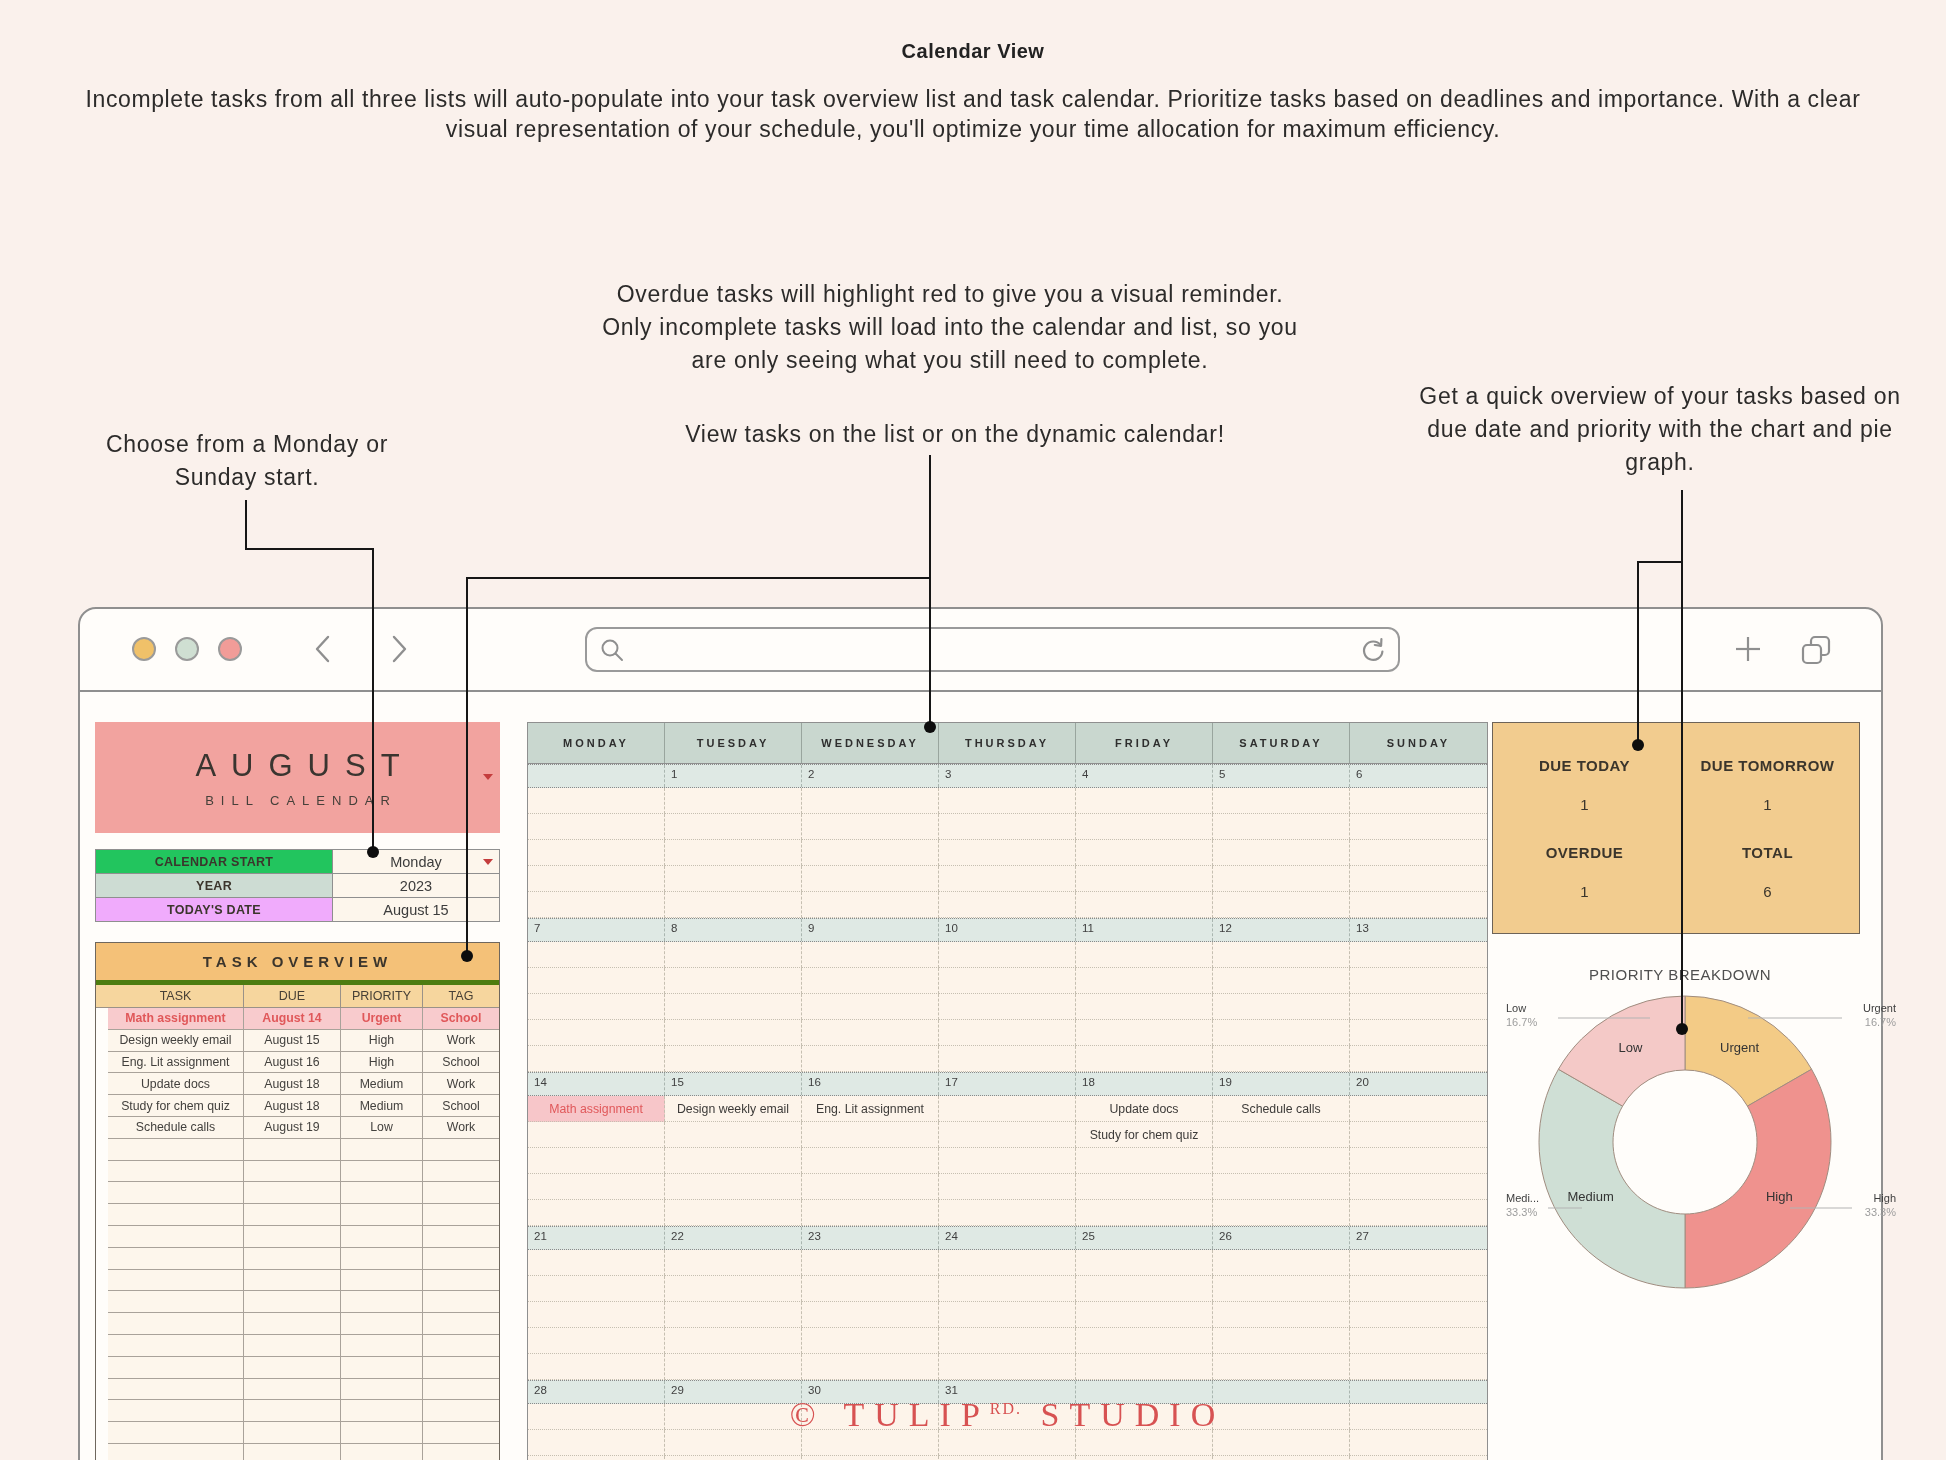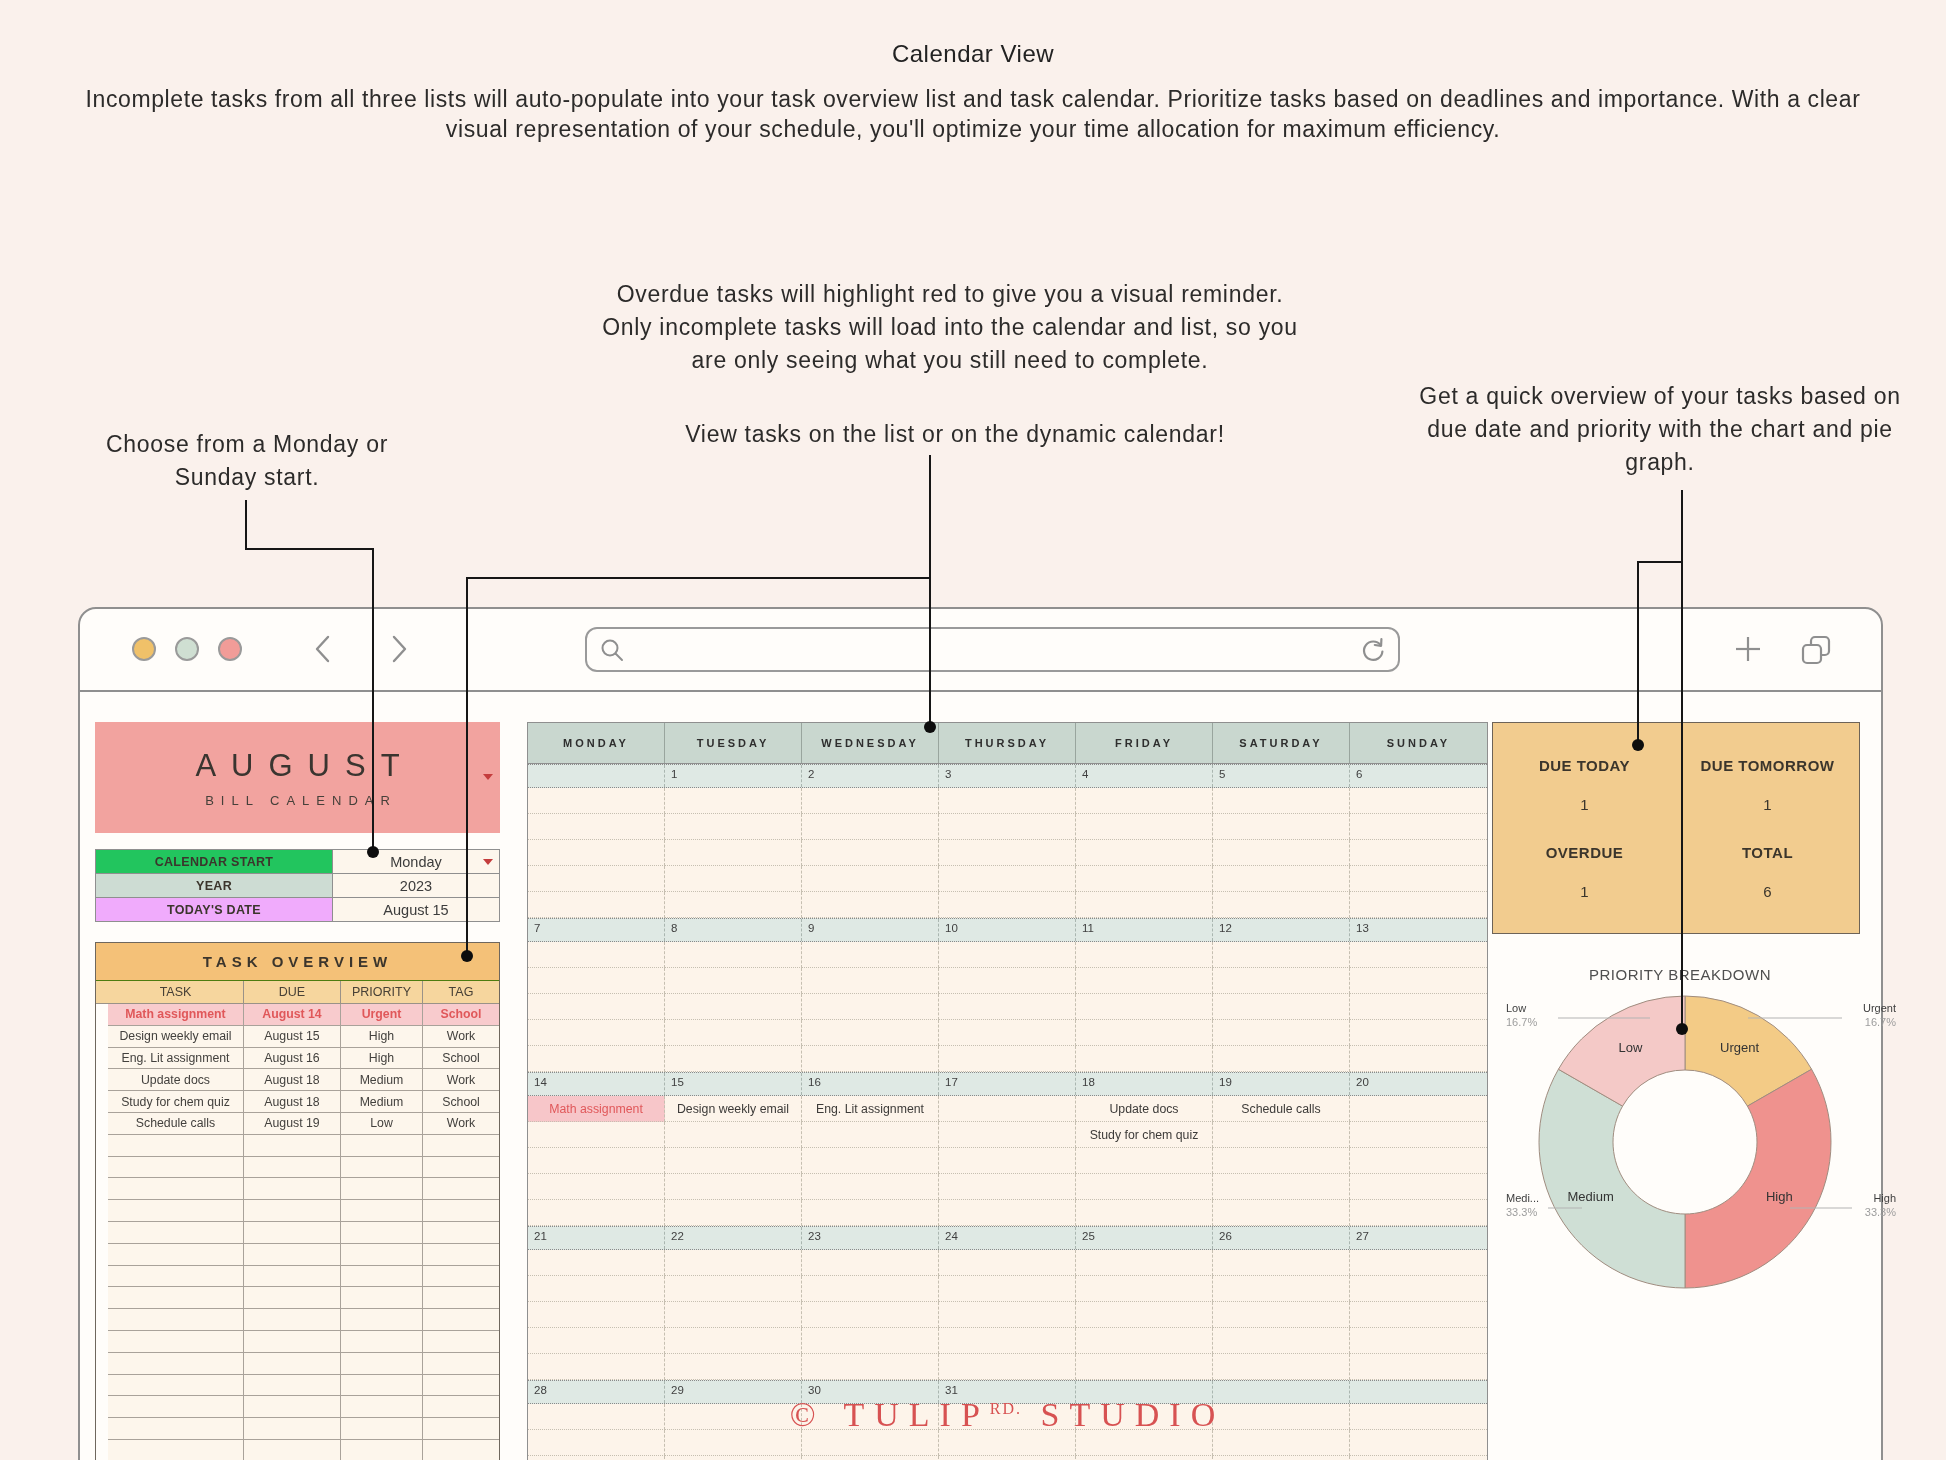--- a/index.html
+++ b/index.html
@@ -1,20 +1,20 @@
 <!DOCTYPE html>
 <html><head>
 <meta charset="utf-8">
 <style>
   html,body{margin:0;padding:0;background:#faf1ec;}
   .canvas{position:relative;width:1946px;height:1460px;background:#faf1ec;overflow:hidden;
           font-family:"Liberation Sans",sans-serif;color:#2f2e2d;}
   
   .page-title{position:absolute;left:0;top:40px;width:1946px;text-align:center;
-              font-size:24px;font-weight:normal;letter-spacing:.5px;color:#222;}
+              font-size:20px;font-weight:bold;letter-spacing:.5px;color:#222;}
   .intro{position:absolute;left:73px;top:84px;width:1800px;text-align:center;
          font-size:23px;line-height:30px;letter-spacing:.6px;color:#2c2b2a;}
   .note{position:absolute;text-align:center;font-size:23px;line-height:33px;
         letter-spacing:.7px;color:#2c2b2a;z-index:6;}
   .note-overdue{left:590px;top:278px;width:720px;}
   .note-view{left:530px;top:418px;width:850px;}
   .note-start{left:97px;top:428px;width:300px;}
   .note-overview{left:1400px;top:380px;width:520px;}
   
   .aline{position:absolute;background:#161616;z-index:6;}
@@ -41,21 +41,21 @@
   .set-table{position:absolute;left:95px;top:849px;width:405px;z-index:1;border:1px solid #8f8f8f;
              border-bottom:none;box-sizing:border-box;}
   .set-row{display:flex;height:23px;border-bottom:1px solid #8f8f8f;}
   .set-label{width:236px;border-right:1px solid #8f8f8f;display:flex;align-items:center;justify-content:center;
              font-size:12.5px;font-weight:bold;color:#3b352c;letter-spacing:.3px;}
   .set-value{flex:1;background:#fdf6ec;display:flex;align-items:center;justify-content:center;
              font-size:14.5px;color:#3c3c3c;position:relative;}
   .set-value .red-caret{position:absolute;right:6px;}
   .ovw{position:absolute;left:95px;top:942px;width:405px;z-index:1;border:1.5px solid #6f675d;box-sizing:border-box;}
   .ovw-title{height:37px;background:#f4c178;display:flex;align-items:center;justify-content:center;
-             font-size:15px;font-weight:bold;letter-spacing:5px;color:#3b352c;border-bottom:1px solid #4d7c0f;}
+             font-size:15px;font-weight:bold;letter-spacing:5px;color:#3b352c;border-bottom:5px solid #4d7c0f;}
   .ovw-cols,.ovw-row{display:grid;grid-template-columns:136px 97px 82px auto;padding-left:12px;}
   .ovw-cols{background:#f6d69e;border-bottom:1px solid #9a9288;}
   .ovw-cols div{height:22px;display:flex;align-items:center;justify-content:center;font-size:12.5px;color:#474036;
                 border-right:1px solid #9a9288;}
   .ovw-row div{height:20.8px;background:#fdf6ec;display:flex;align-items:center;justify-content:center;
                font-size:12.3px;color:#43413e;border-right:1px solid #a9a29a;border-bottom:1px solid #a9a29a;}
   .ovw-cols div:last-child,.ovw-row div:last-child{border-right:none;}
   .ovw-row.overdue div{background:#f8cbcd;color:#e0585a;font-weight:bold;}
   
   .cal{position:absolute;left:527px;top:722px;width:961px;z-index:1;border:1px solid #8f8f8f;

